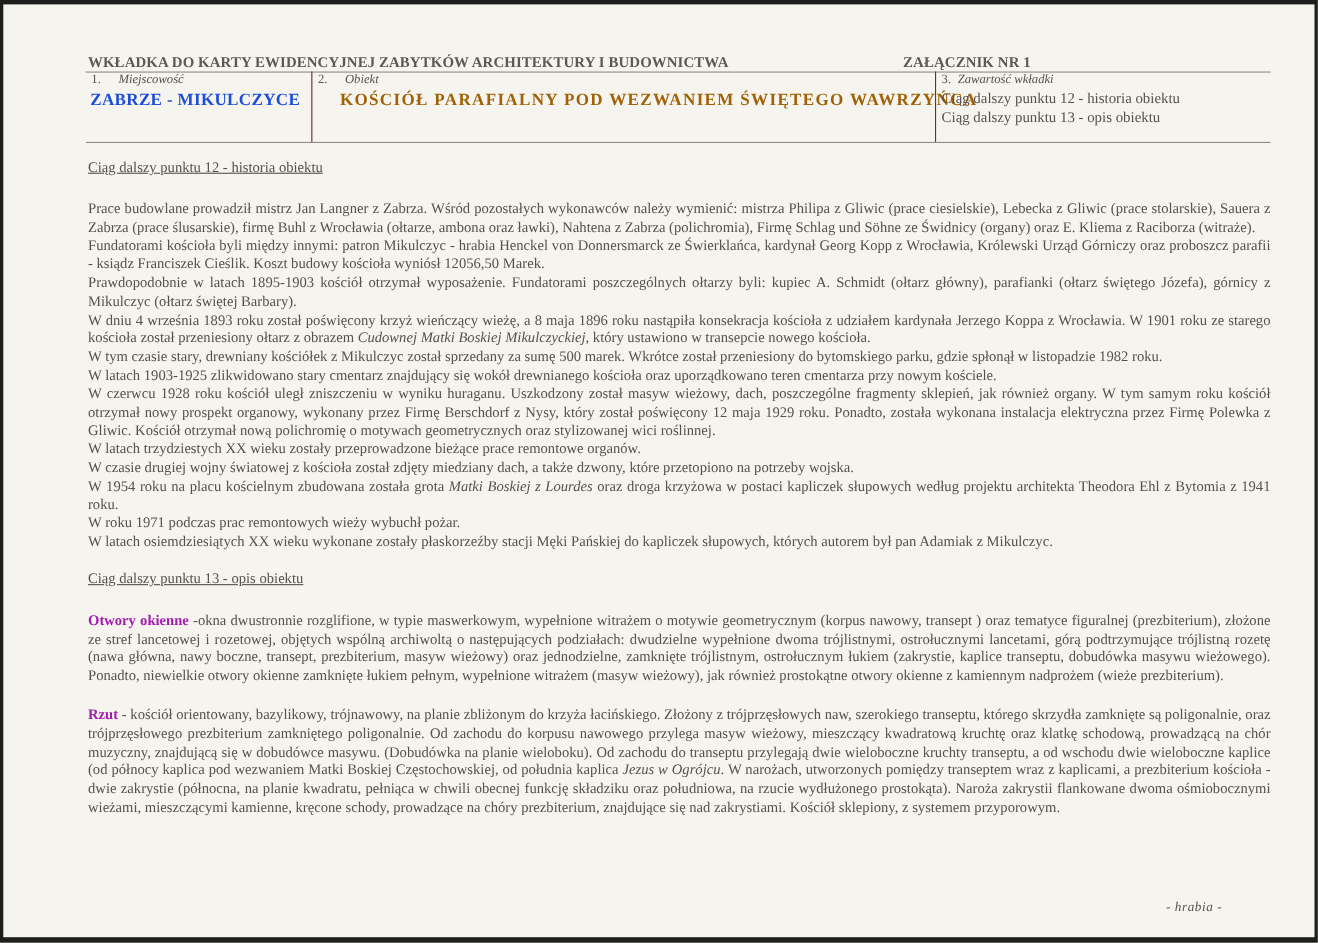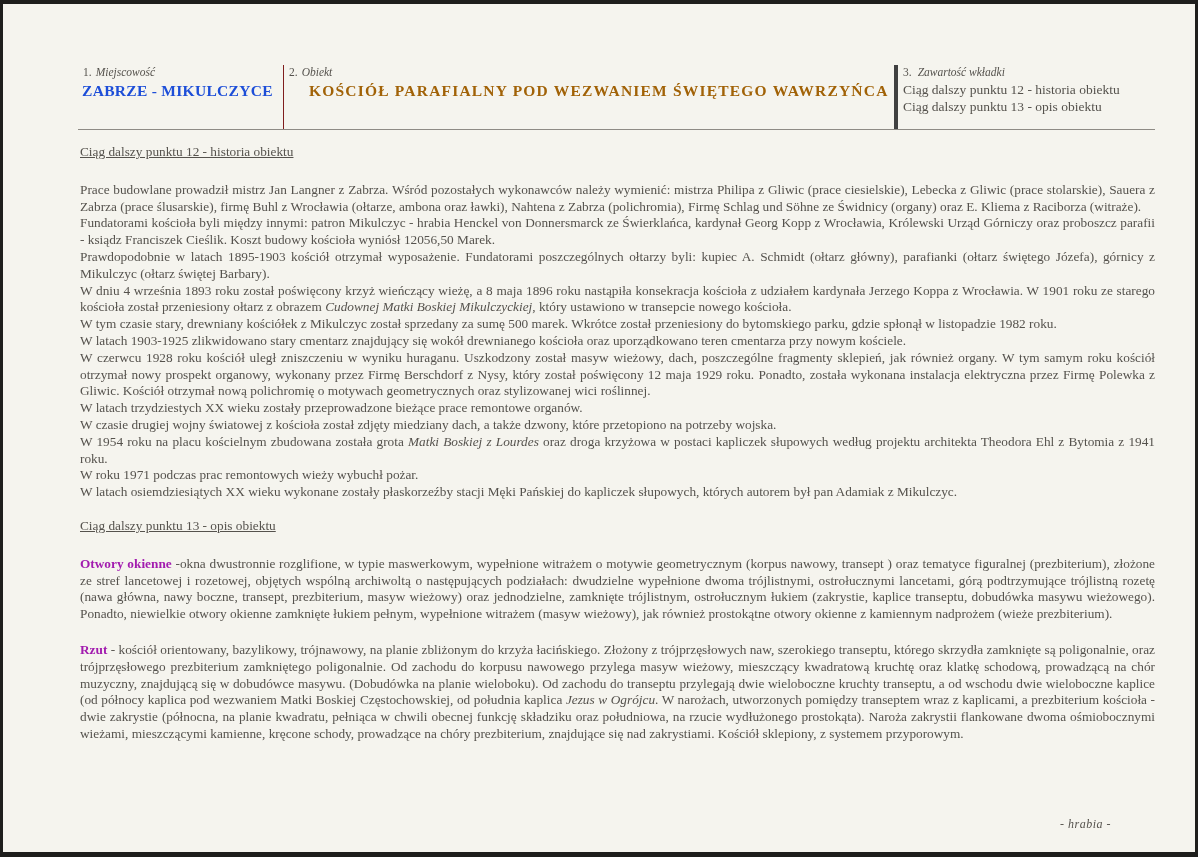--- a/index.html
+++ b/index.html
@@ -22,23 +22,23 @@
   }
   .hdr-title .left { position: absolute; left: 2px; top: 1px; }
   .hdr-title .right { position: absolute; left: 743px; top: 1px; }
   .hdr-table {
     position: absolute; left: 75px; top: 61px; width: 1077px; height: 64px;
     border-bottom: 1px solid #8e8b85;
   }
   .cell { position: absolute; top: 0; height: 64px; }
   .cell.c1 { left: 0; width: 205px; }
   .cell.c2 { left: 205px; width: 599px; border-left: 1px solid #7f1d1d; }
-  .cell.c3 { left: 816px; width: 273px; border-left: 4px solid #404040; }
+  .cell.c3 { left: 772px; width: 273px; border-left: 1px solid #404040; }
   .cell .lbl { position: absolute; left: 5px; top: 1px; font-size: 11.5px; }
-  .cell .lbl i { font-style: italic; margin-left: 4px; }
+  .cell .lbl i { font-style: italic; margin-left: 16px; }
   .cell.c3 .lbl i { margin-left: 6px; }
   .c1 .val { position: absolute; left: 4px; top: 17px; font-size: 15.5px; font-weight: bold; letter-spacing: 0.3px; color: #1d4ed8;}
   .c2 .val { position: absolute; left: 25px; top: 17px; font-size: 15.5px; font-weight: bold; letter-spacing: 1.2px; color: #a16207; white-space: nowrap;}
   .c3 .line { position: absolute; left: 5px; font-size: 13.5px; white-space: nowrap; }
   .content {
     position: absolute; left: 77px; top: 140px; width: 1075px;
     font-size: 13.3px; line-height: 16.8px; text-align: justify;
   }
   .sec-head { text-decoration: underline; display: block; margin-bottom: 21px; }
   .para { margin: 0; }
@@ -46,20 +46,24 @@
   .spacer-sm { height: 17px; }
   .content b { color: #a21caf; }
   .verte {
     position: absolute; left: 1057px; top: 813px; font-style: italic; font-size: 12px; letter-spacing: 0.5px;
   }
 </style>
 </head>
 <body>
 
 <div class="paper">
+  <div class="hdr-title">
+    <span class="left">WKŁADKA DO KARTY EWIDENCYJNEJ ZABYTKÓW ARCHITEKTURY I BUDOWNICTWA</span>
+    <span class="right">ZAŁĄCZNIK NR 1</span>
+  </div>
 
   <div class="hdr-table">
     <div class="cell c1">
       <div class="lbl"><span>1.</span><i>Miejscowość</i></div>
       <div class="val">ZABRZE - MIKULCZYCE</div>
     </div>
     <div class="cell c2">
       <div class="lbl"><span>2.</span><i>Obiekt</i></div>
       <div class="val">KOŚCIÓŁ PARAFIALNY POD WEZWANIEM ŚWIĘTEGO WAWRZYŃCA</div>
     </div>

